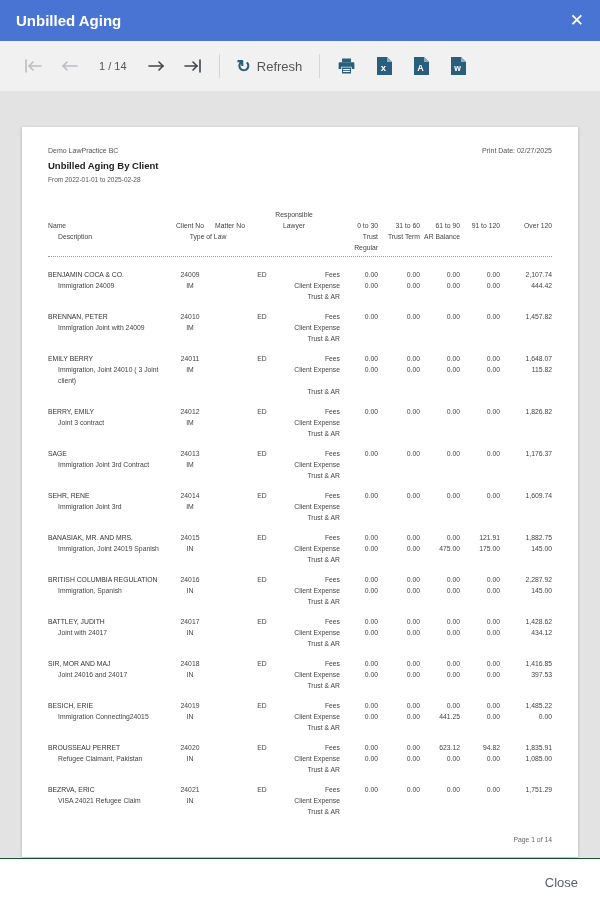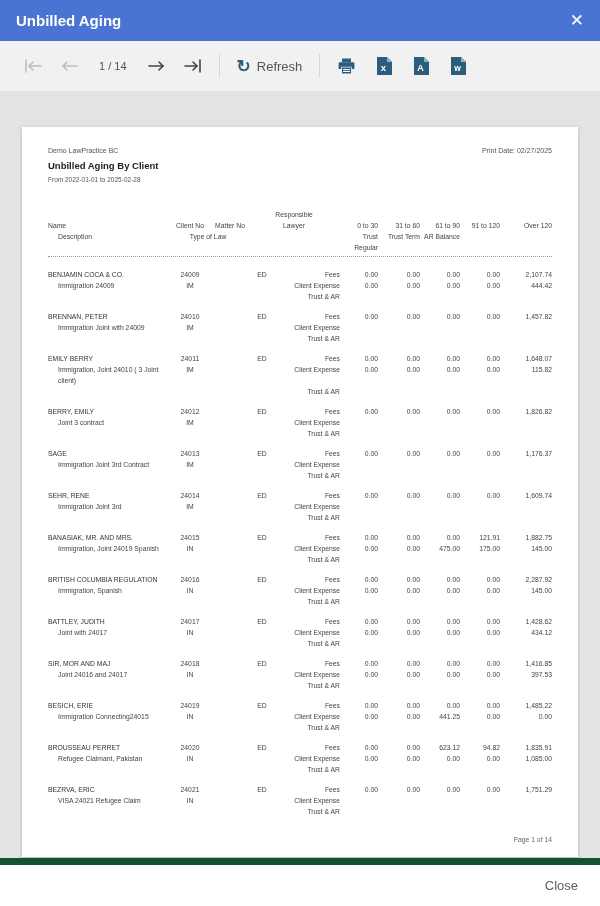--- a/index.html
+++ b/index.html
@@ -39,21 +39,21 @@
 
   .thead { margin-top:26px; color:#333; }
   .dotline { border-top:1px dotted #9a9a9a; margin:3px 0 12px 0; }
 
   .client-block { margin-bottom:9px; }
   .client-block .name { color:#333; }
 
   .page-footer { margin-top:auto; text-align:right; font-size:6.8px; color:#666; padding-top:10px; }
 
   
-  .modal-footer { height:48px; background:#fff; border-top:7px solid #14532d; display:flex; align-items:center; justify-content:flex-end; padding:0 22px; flex:0 0 auto; }
+  .modal-footer { height:48px; background:#fff; border-top:1px solid #14532d; display:flex; align-items:center; justify-content:flex-end; padding:0 22px; flex:0 0 auto; }
   .close-btn { background:none; border:none; font-size:13px; color:#5a5f66; cursor:pointer; }
 
   svg.nav { display:block; }
 </style>
 </head>
 <body>
 
 <div class="modal">
 
   <div class="modal-header">

